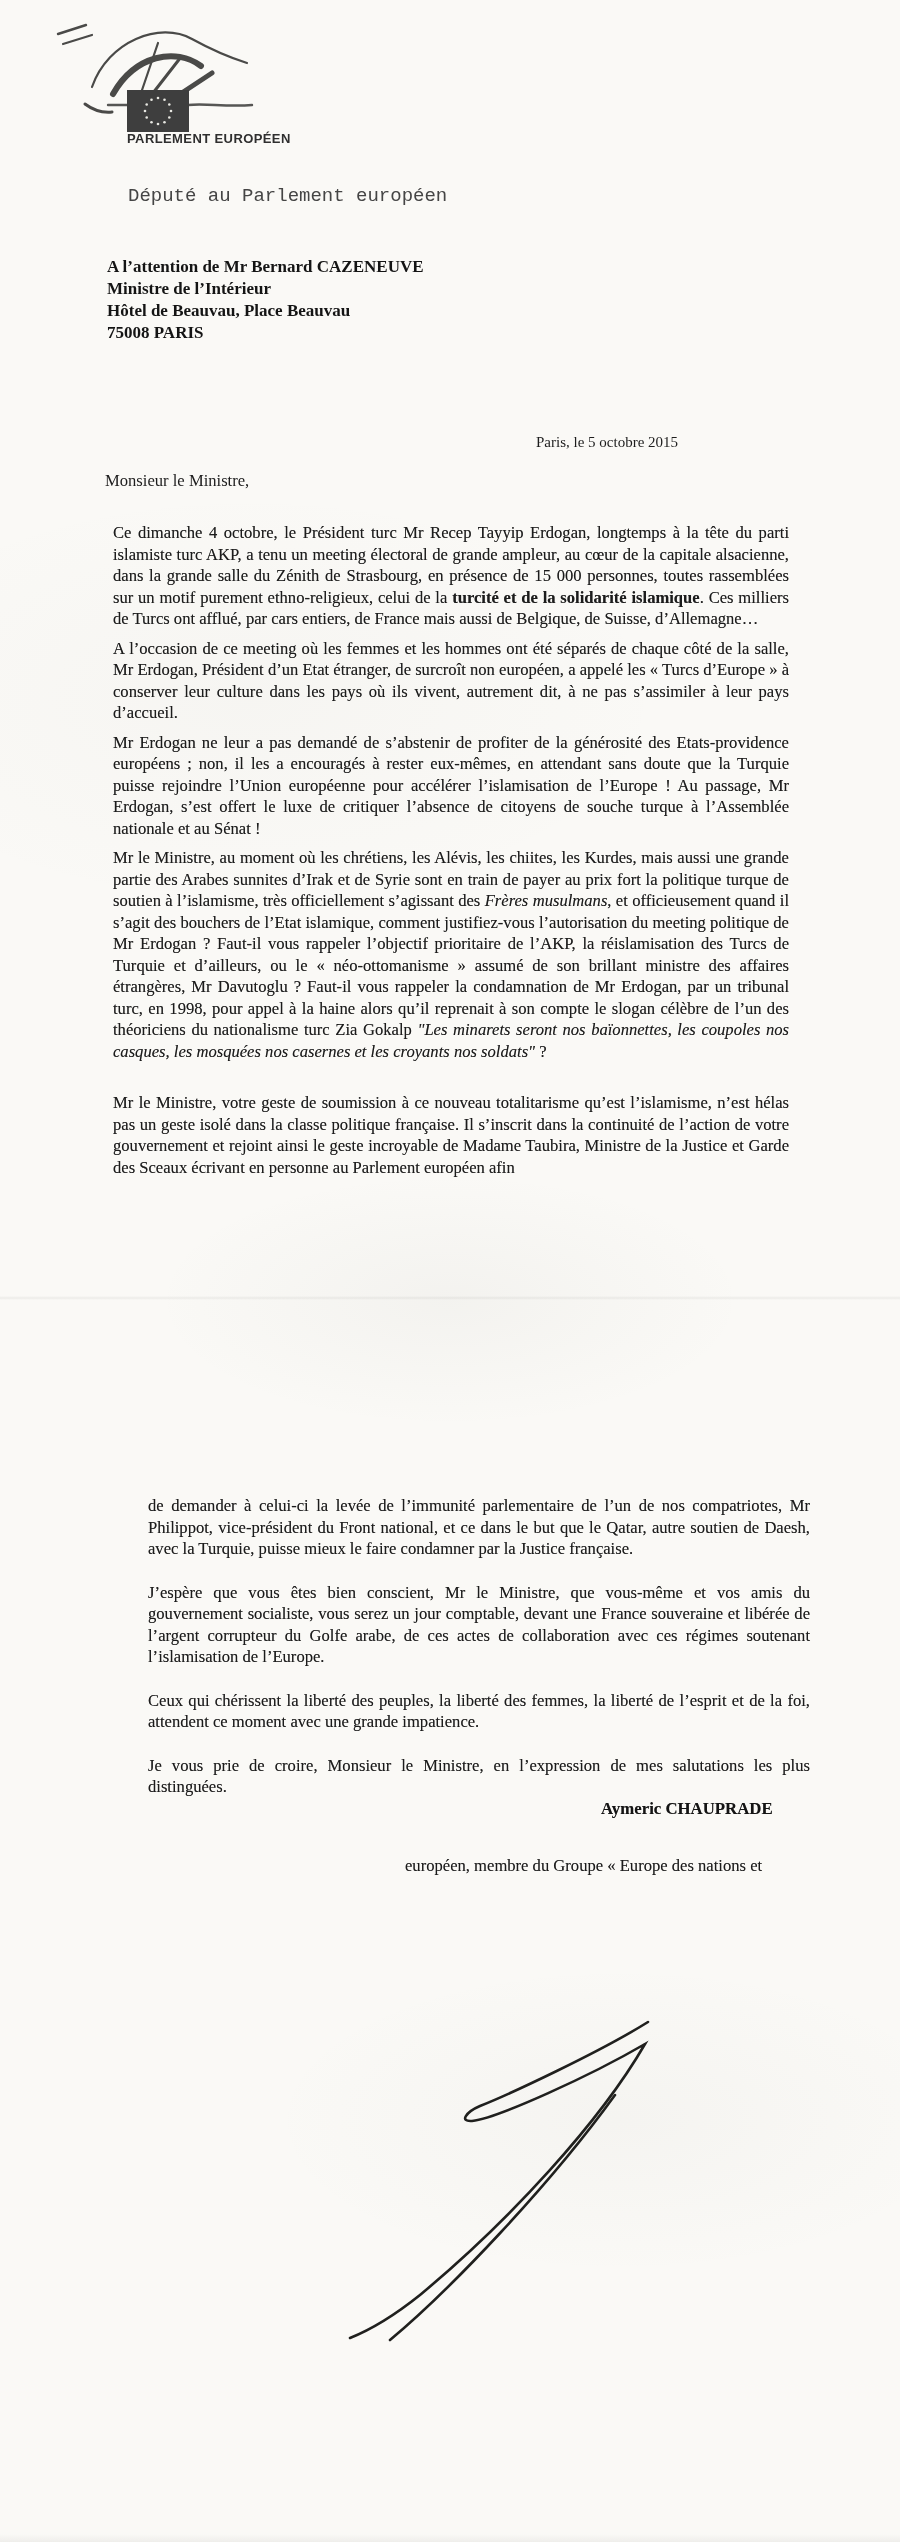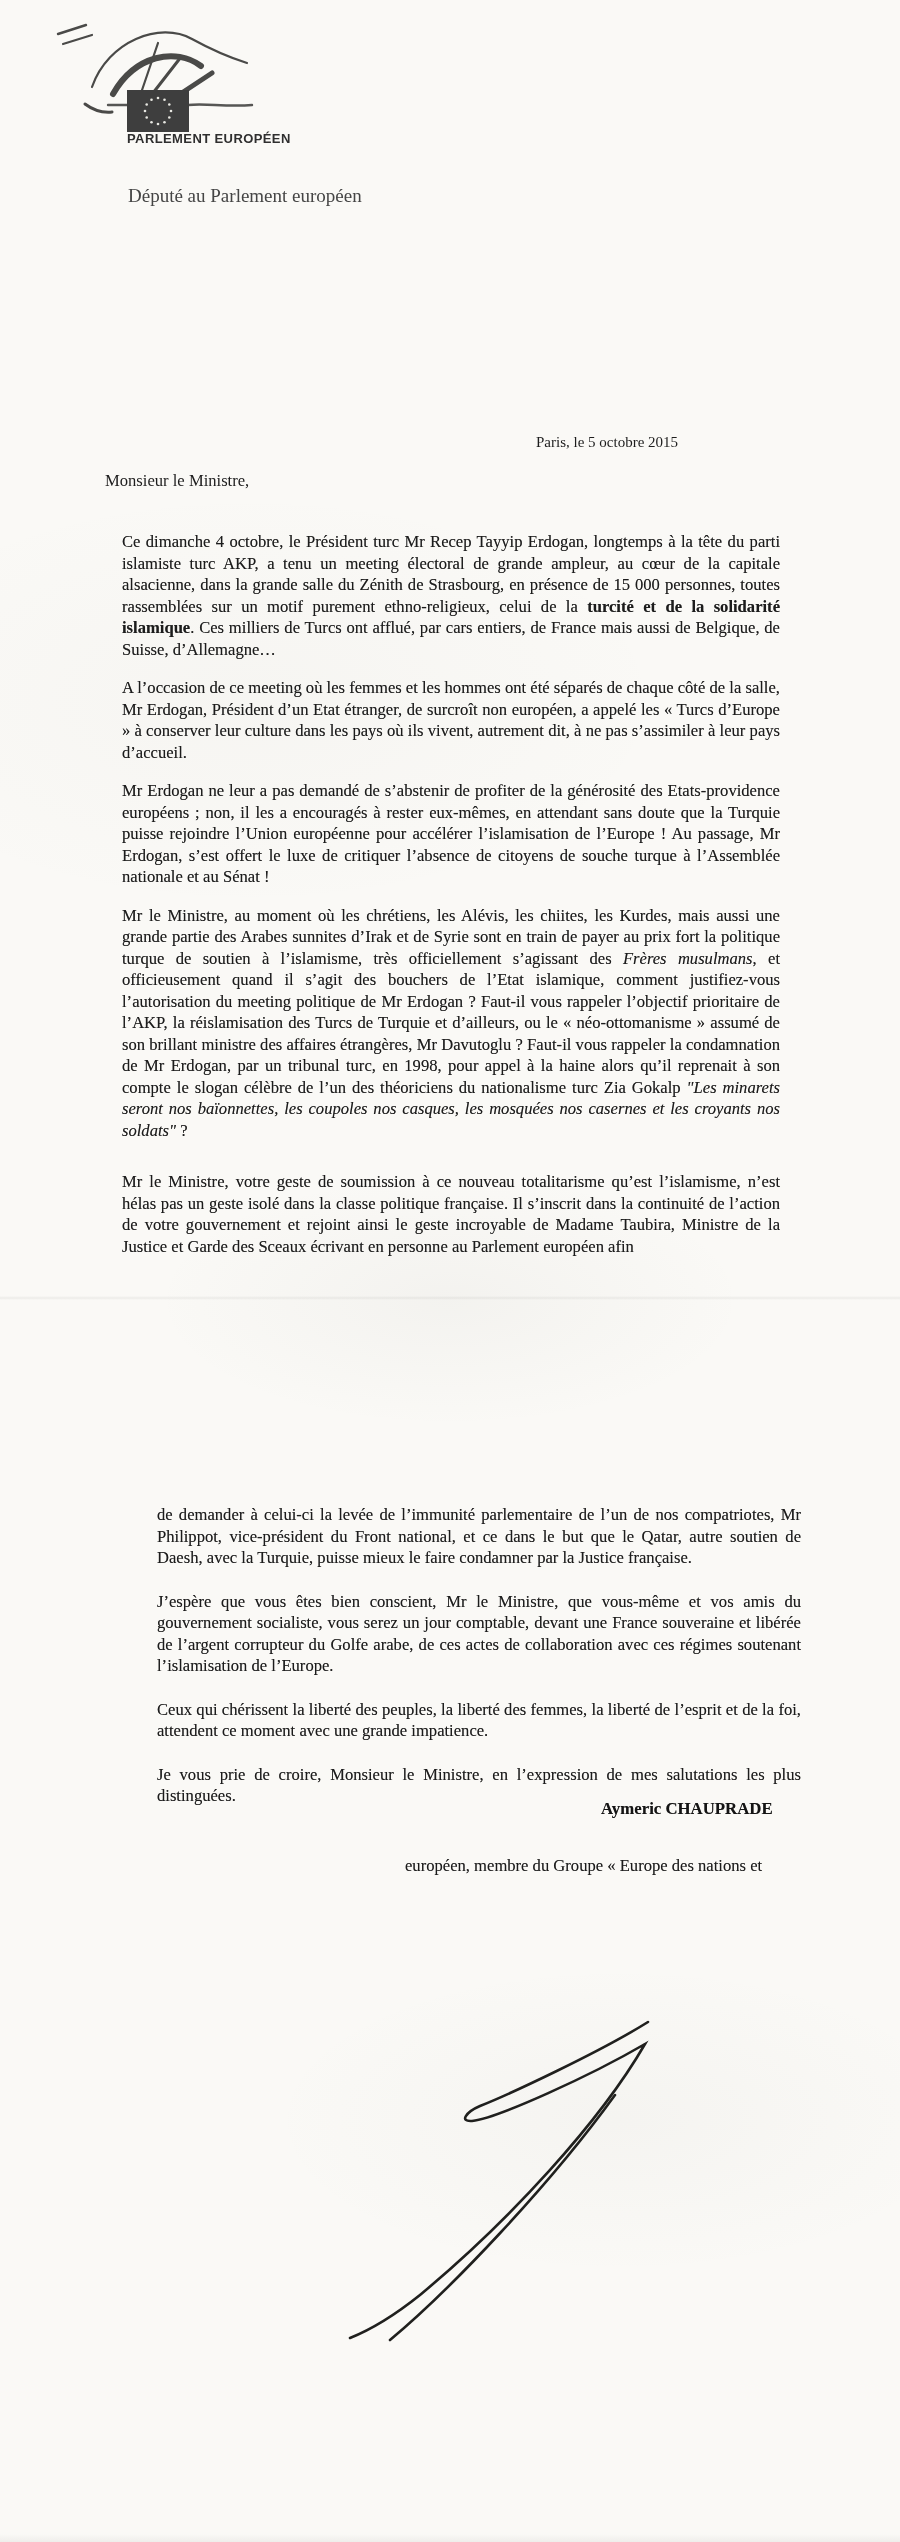--- a/index.html
+++ b/index.html
@@ -18,38 +18,38 @@
   }
   
   .logo-wrap{position:absolute;left:40px;top:5px;width:220px;height:145px;}
   .logo-caption{
     position:absolute;left:127px;top:131px;
     font-family:"Liberation Sans", sans-serif;
     font-size:13px;font-weight:bold;letter-spacing:0.4px;color:#2f2f2f;
   }
   .subtitle{
     position:absolute;left:128px;top:185px;
-    font-family:Liberation Serif, serif;
+    font-family:Liberation Mono, monospace;
     font-size:19px;color:#454545;
   }
   
   .recipient{
     position:absolute;left:107px;top:256px;
     font-size:17px;font-weight:bold;line-height:22px;color:#141414;
   }
   .date-line{position:absolute;left:536px;top:434px;font-size:15px;}
   .salutation{position:absolute;left:105px;top:471px;font-size:16.6px;}
   
   .body-block{
     position:absolute;
     font-size:16.6px;line-height:21.5px;text-align:justify;
     color:#1c1c1c;
     text-shadow:0 0 0.4px rgba(20,20,20,0.45);
   }
-  .body-block p{margin:17px;}
+  .body-block p{margin:8px;}
   #body1{left:105px;top:514px;width:692px;}
   #body1 p.gap-before{margin-top:30px;}
   #body2{left:140px;top:1487px;width:678px;}
   #body2 p + p{margin-top:22px;}
   .b{font-weight:bold;}
   .i{font-style:italic;}
   
   .seam{
     position:absolute;left:0;top:1296px;width:900px;height:4px;
     background:linear-gradient(rgba(0,0,0,0), rgba(60,60,55,0.07), rgba(0,0,0,0));
@@ -114,20 +114,26 @@
           <circle cx="106.7" cy="99.5" r="1.3"></circle>
           <circle cx="111.5" cy="94.7" r="1.3"></circle>
         </g>
       </g>
     </svg>
   </div>
   <div class="logo-caption">PARLEMENT EUROPÉEN</div>
 
   <div class="subtitle">Député au Parlement européen</div>
 
+  <div class="recipient">
+    <div>A l’attention de Mr Bernard CAZENEUVE</div>
+    <div>Ministre de l’Intérieur</div>
+    <div>Hôtel de Beauvau, Place Beauvau</div>
+    <div>75008 PARIS</div>
+  </div>
 
   <div class="date-line">Paris, le 5 octobre 2015</div>
   <div class="salutation">Monsieur le Ministre,</div>
 
   <div id="body1" class="body-block">
     <p><span>Ce dimanche  4 octobre, le Président turc Mr Recep Tayyip Erdogan, longtemps à la tête du parti islamiste turc AKP, a tenu un meeting électoral de grande ampleur, au cœur de la capitale alsacienne, dans la grande salle du Zénith de Strasbourg, en présence de 15 000 personnes, toutes rassemblées sur un motif purement ethno-religieux, celui de la </span><span class="b">turcité et de la solidarité islamique</span><span>. Ces milliers de Turcs ont afflué, par cars entiers, de France mais aussi de Belgique, de Suisse, d’Allemagne…</span></p>
     <p><span>A l’occasion de ce meeting où les femmes et les hommes ont été séparés de chaque côté de la salle, Mr Erdogan, Président d’un Etat étranger, de surcroît non européen, a appelé les « Turcs d’Europe » à conserver leur culture dans les pays où ils vivent, autrement dit, à ne pas s’assimiler à leur pays d’accueil.</span></p>
     <p><span>Mr Erdogan ne leur a pas demandé de s’abstenir de profiter de la générosité des Etats-providence européens ; non, il les a encouragés à rester eux-mêmes, en attendant sans doute que la Turquie puisse rejoindre l’Union européenne pour accélérer l’islamisation de l’Europe ! Au passage, Mr Erdogan, s’est offert le luxe de critiquer l’absence de citoyens de souche turque à l’Assemblée nationale et au Sénat !</span></p>
     <p><span>Mr le Ministre, au moment où les chrétiens, les Alévis, les chiites, les Kurdes, mais aussi une grande partie des Arabes sunnites d’Irak et de Syrie sont en train de payer au prix fort la politique turque de soutien à l’islamisme, très officiellement s’agissant des </span><span class="i">Frères musulmans</span><span>, et officieusement quand il s’agit des bouchers de l’Etat islamique, comment justifiez-vous l’autorisation du meeting politique de Mr Erdogan ?  Faut-il vous rappeler l’objectif prioritaire de l’AKP, la réislamisation des Turcs de Turquie et d’ailleurs, ou le « néo-ottomanisme » assumé de son brillant ministre des affaires étrangères, Mr Davutoglu ? Faut-il vous rappeler la condamnation de Mr Erdogan, par un tribunal turc, en 1998, pour appel à la haine alors qu’il reprenait à son compte le slogan célèbre de l’un des théoriciens du nationalisme turc Zia Gokalp </span><span class="i">"Les minarets seront nos baïonnettes, les coupoles nos casques, les mosquées nos casernes et les croyants nos soldats"</span><span> ?</span></p>
     <p class="gap-before"><span>Mr le Ministre, votre geste de soumission à ce nouveau totalitarisme qu’est l’islamisme, n’est hélas pas un geste isolé dans la classe politique française. Il s’inscrit dans la continuité de l’action de votre gouvernement et rejoint ainsi le geste incroyable de Madame Taubira, Ministre de la Justice et Garde des Sceaux écrivant en personne au Parlement européen afin</span></p>

